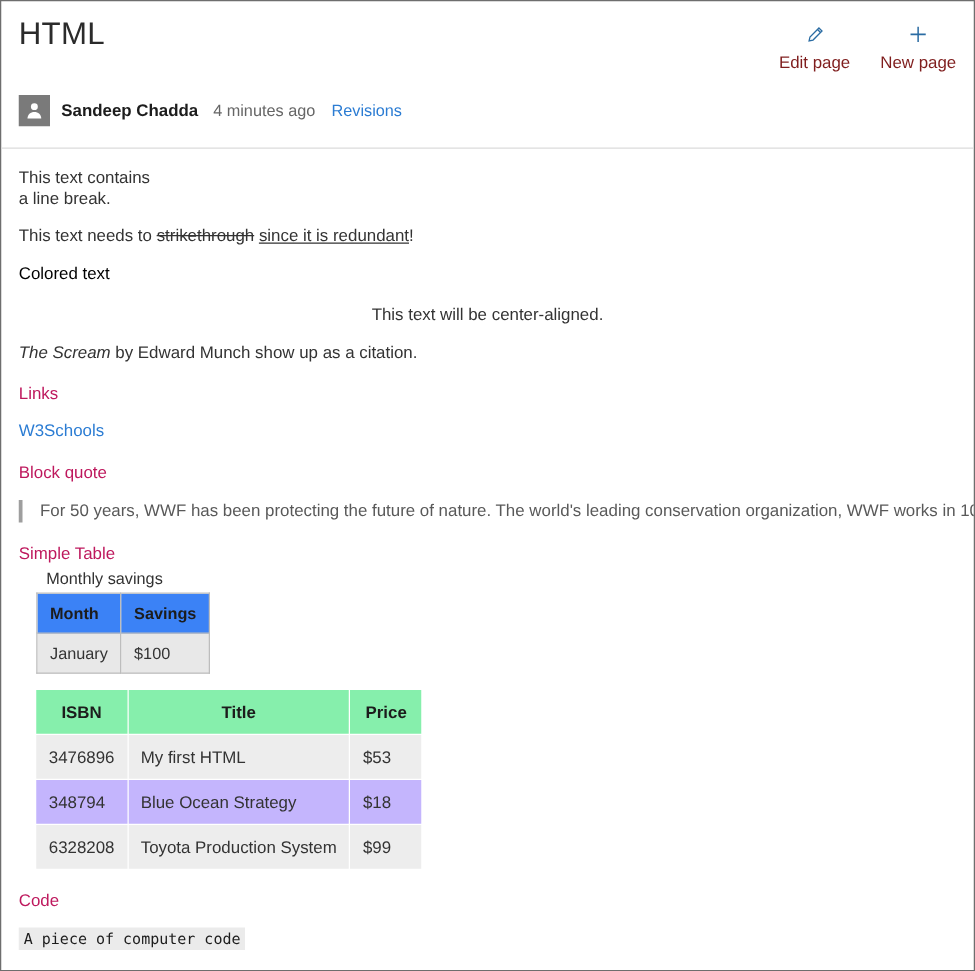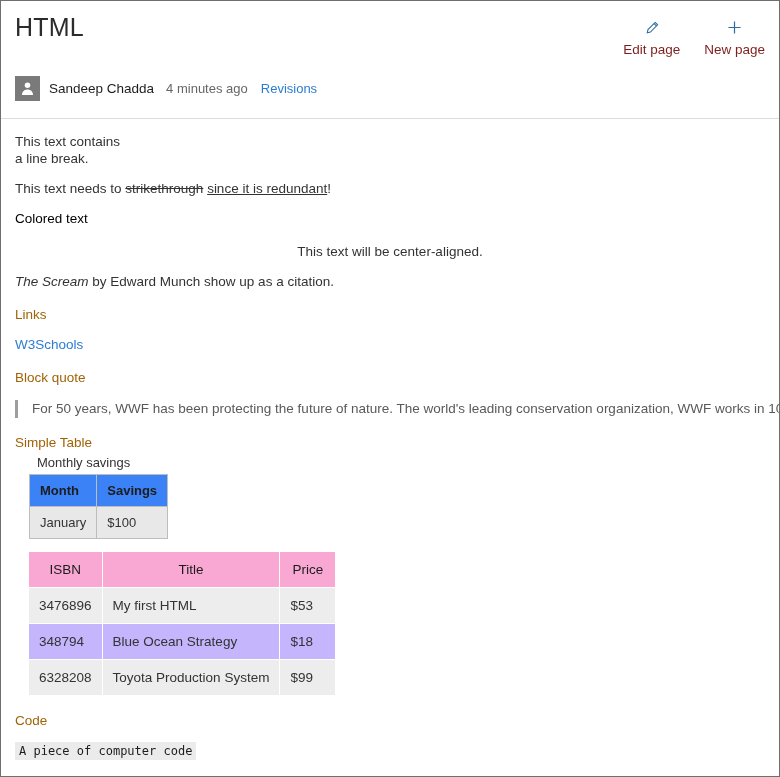--- a/index.html
+++ b/index.html
@@ -71,21 +71,21 @@
     width: 25px;
     height: 25px;
     background: #7a7a7a;
     display: flex;
     align-items: center;
     justify-content: center;
     flex: none;
   }
   .author-name {
     font-size: 13.5px;
-    font-weight: normal;
+    font-weight: bold;
     color: #1c1c1c;
   }
   .author-time {
     font-size: 13px;
     color: #666666;
     margin-left: 3px;
   }
   .author-link {
     font-size: 13px;
     color: #2b7cd3;
@@ -103,21 +103,21 @@
     font-size: 13.5px;
     line-height: 17px;
   }
   .para {
     margin: 13px 0 0 0;
     color: #333333;
   }
   .para.first { margin-top: 14px; }
   .orange { color: #000000; }
   .section-heading {
-    color: #a16207;
+    color: #be185d;
     font-size: 13.5px;
     margin: 16px 0 0 0;
   }
   .strike { text-decoration: line-through; }
   .underline { text-decoration: underline; }
   .center { text-align: center; margin-top: 16px; }
   .cite { font-style: italic; }
   .link {
     color: #2b7cd3;
     cursor: pointer;
@@ -161,23 +161,23 @@
   }
   
   table.complex {
     border-collapse: separate;
     border-spacing: 1px;
     margin-left: 13px;
     margin-top: 12px;
     background: #ffffff;
   }
   table.complex th {
-    background: #f9a8d4;
-    font-size: 13.5px;
-    font-weight: normal;
+    background: #86efac;
+    font-size: 13.5px;
+    font-weight: bold;
     color: #1c1c1c;
     padding: 9px 12px;
     text-align: center;
   }
   table.complex td {
     font-size: 13.5px;
     color: #333333;
     padding: 9px 10px;
     text-align: left;
   }

